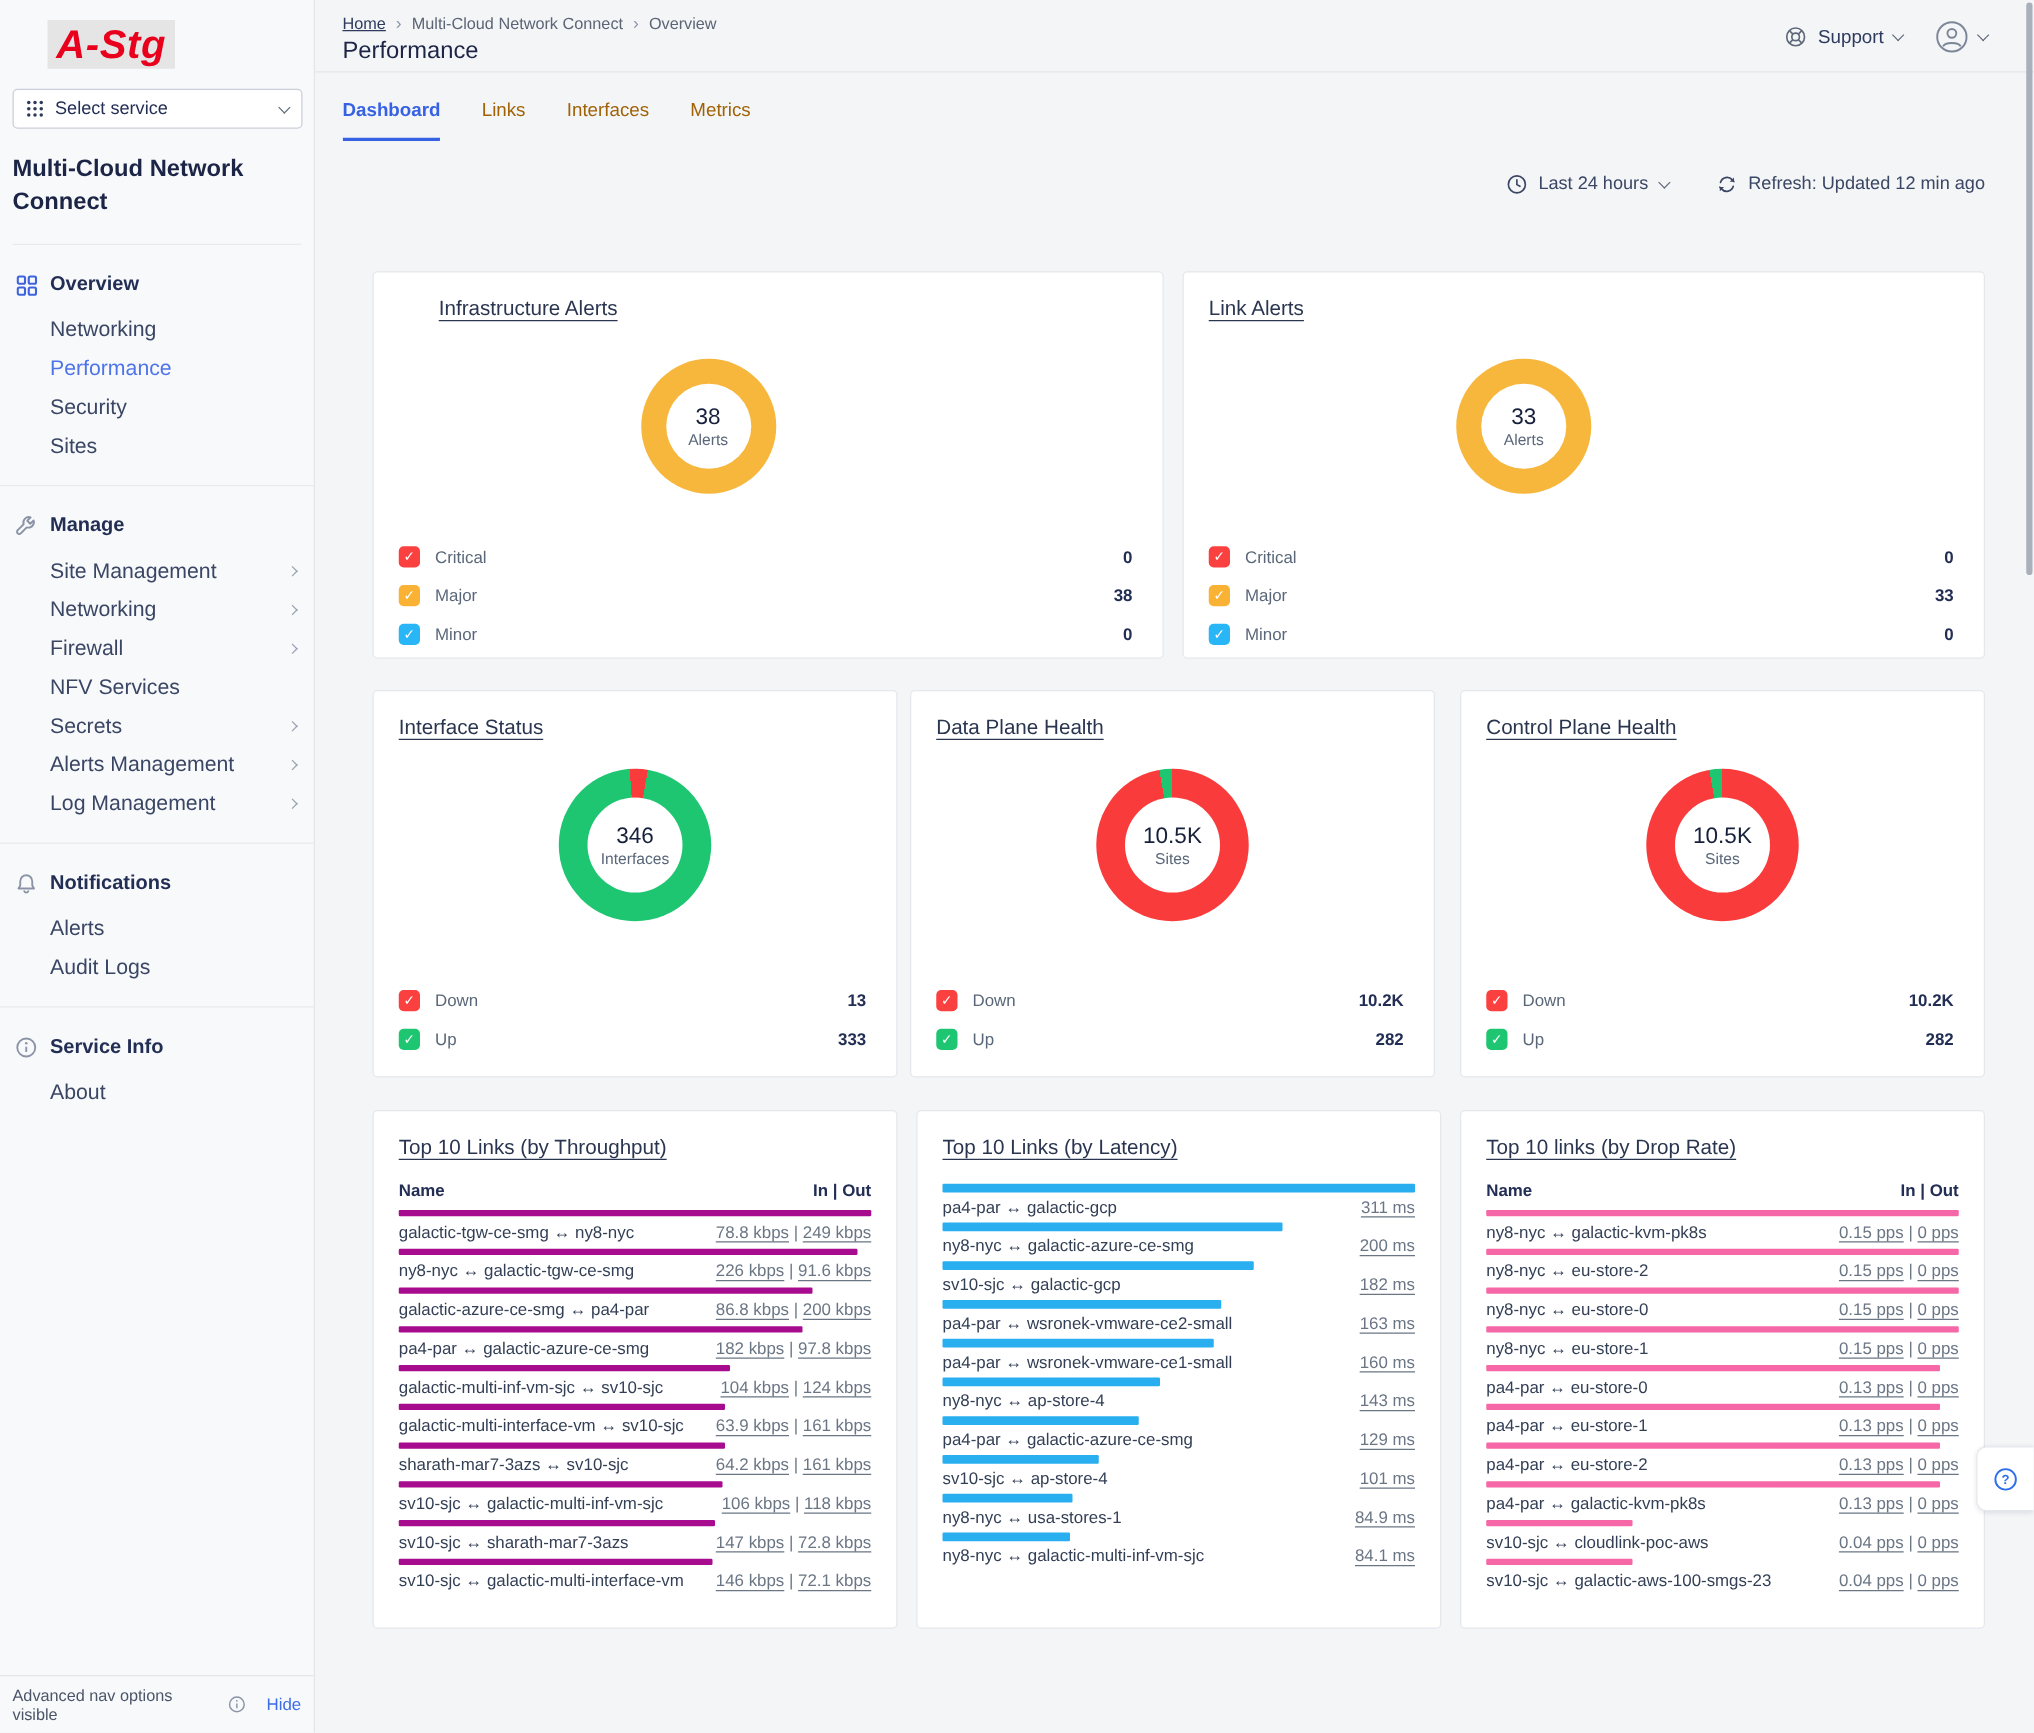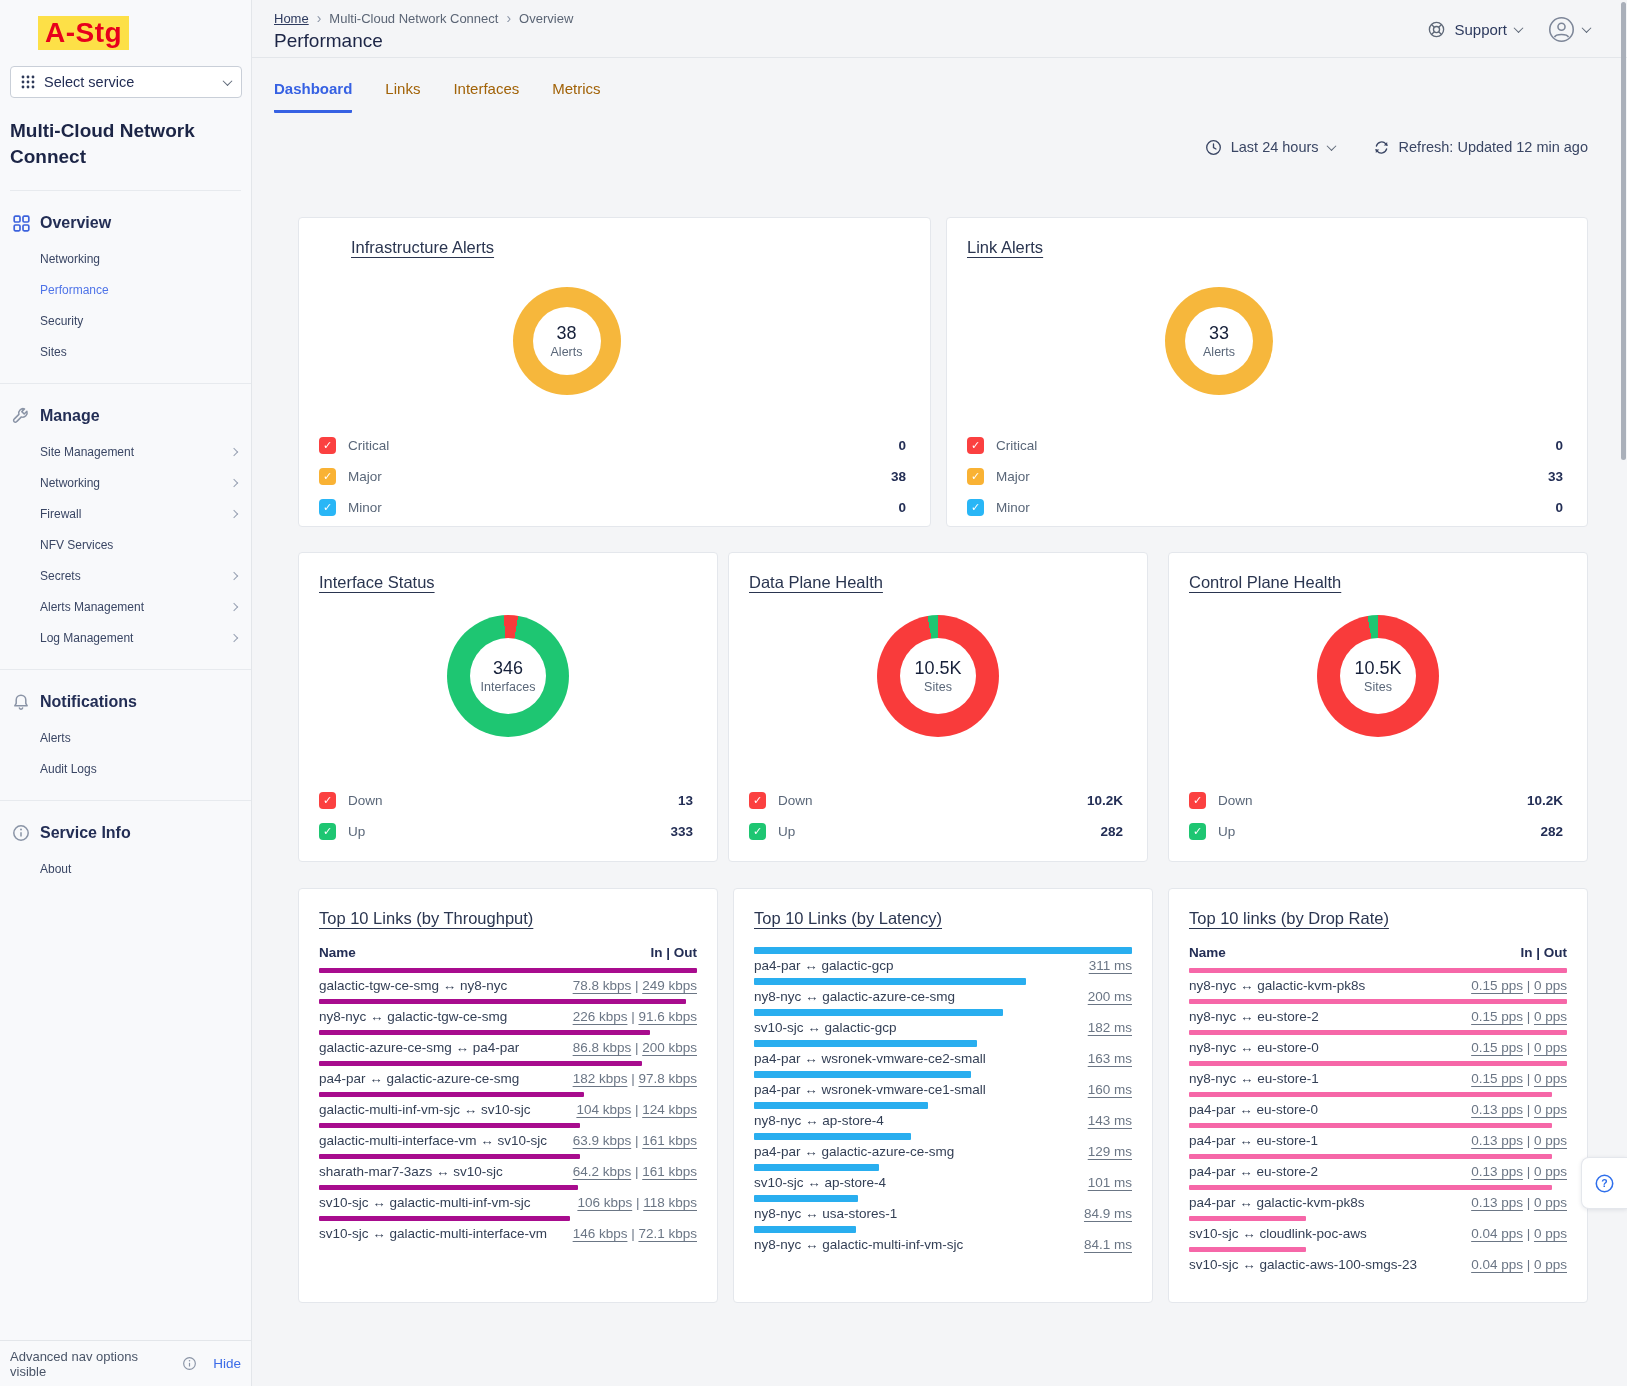--- a/index.html
+++ b/index.html
@@ -4,39 +4,39 @@
 <style>
   * { margin:0; padding:0; box-sizing:border-box; }
   html,body { width:1627px; height:1386px; }
   body {
     font-family:"Liberation Sans","DejaVu Sans",sans-serif;
     background:#F4F5F7; color:#2A3550; position:relative; overflow:hidden;
   }
   
   #sidebar { position:absolute; left:0; top:0; width:252px; height:1386px;
     background:#F8F9FB; border-right:1px solid #E3E6EA; }
-  .logo { display:inline-block; margin:16px 0 0 38px; background:#fde047; padding:1px 7px;
-    color:#E8001C; font-size:28px; font-weight:bold; letter-spacing:.5px; }
+  .logo { display:inline-block; margin:16px 0 0 38px; background:#e5e5e5; padding:1px 7px;
+    color:#E8001C; font-size:32px; font-weight:bold; letter-spacing:.5px;font-style:italic; }
   .select-service { margin:16px 10px 0 10px; height:32px; background:#fff;
     border:1px solid #C9CFD8; border-radius:4px; display:flex; align-items:center;
     padding:0 10px; cursor:pointer; width:232px; }
   .select-service .lbl { font-size:14.5px; color:#232E55; margin-left:9px; }
   .chev { width:7px; height:7px; border-right:1.6px solid #5E6878; border-bottom:1.6px solid #5E6878;
     display:inline-block; transform:rotate(45deg) translate(-1px,-1px); }
   .select-service .chev { margin-left:auto; }
   .product-title { font-size:19px; font-weight:bold; color:#1C2546; line-height:1.38;
     margin:20px 10px 0 10px; padding-bottom:20px; border-bottom:1px solid #E7EAEE; }
   #side-nav { margin-top:6px; }
   .nav-section { padding:6px 0 12px 0; }
   .nav-section + .nav-section { border-top:1px solid #E7EAEE; margin-top:4px; padding-top:12px; }
   .sec-head { display:flex; align-items:center; height:40px; padding:0 12px 0 11px; cursor:pointer; }
   .sec-head .sec-ic { width:20px; display:flex; justify-content:center; }
   .sec-head .sec-lbl { font-size:16px; font-weight:bold; color:#232E55; margin-left:9px; }
   .nav-item { display:flex; align-items:center; height:31px; padding:0 14px 0 40px;
-    font-size:12px; color:#3A4664; cursor:pointer; }
+    font-size:17px; color:#3A4664; cursor:pointer; }
   .nav-item.active { color:#4F74E8; }
   .nav-item .chev-r { margin-left:auto; width:6px; height:6px; border-right:1.5px solid #98A1B3;
     border-bottom:1.5px solid #98A1B3; transform:rotate(-45deg); }
   #side-footer { position:absolute; left:0; right:0; top:1340px; height:46px;
     border-top:1px solid #E3E6EA; display:flex; align-items:center; padding:0 10px; }
   #side-footer .ft-txt { font-size:13px; color:#4A5568; }
   #side-footer .ft-info { margin-left:6px; display:flex; }
   #side-footer .ft-hide { font-size:13.5px; color:#3B6BE8; margin-left:16px; cursor:pointer; }
   
   #main { position:absolute; left:252px; top:0; width:1375px; height:1386px; }
@@ -486,20 +486,27 @@
           </div>
         </div>
         <div class="trow">
           <div class="bar" style="height: 5px; background: rgb(168, 12, 142); width: 68.5%; margin-bottom: 5px;"></div>
           <div class="line" style="margin-bottom: 4px; height: 17px;">
             <span class="t-name">sv10-sjc ↔ galactic-multi-inf-vm-sjc</span>
             <span class="t-vals"><span class="vlink">106 kbps</span> | <span class="vlink">118 kbps</span></span>
           </div>
         </div>
         <div class="trow">
+          <div class="bar" style="height: 5px; background: rgb(168, 12, 142); width: 67%; margin-bottom: 5px;"></div>
+          <div class="line" style="margin-bottom: 4px; height: 17px;">
+            <span class="t-name">sv10-sjc ↔ sharath-mar7-3azs</span>
+            <span class="t-vals"><span class="vlink">147 kbps</span> | <span class="vlink">72.8 kbps</span></span>
+          </div>
+        </div>
+        <div class="trow">
           <div class="bar" style="height: 5px; background: rgb(168, 12, 142); width: 66.5%; margin-bottom: 5px;"></div>
           <div class="line" style="margin-bottom: 4px; height: 17px;">
             <span class="t-name">sv10-sjc ↔ galactic-multi-interface-vm</span>
             <span class="t-vals"><span class="vlink">146 kbps</span> | <span class="vlink">72.1 kbps</span></span>
           </div>
         </div>
       </div>
   </section>
 
   <section class="card table-card" id="card-lat">

